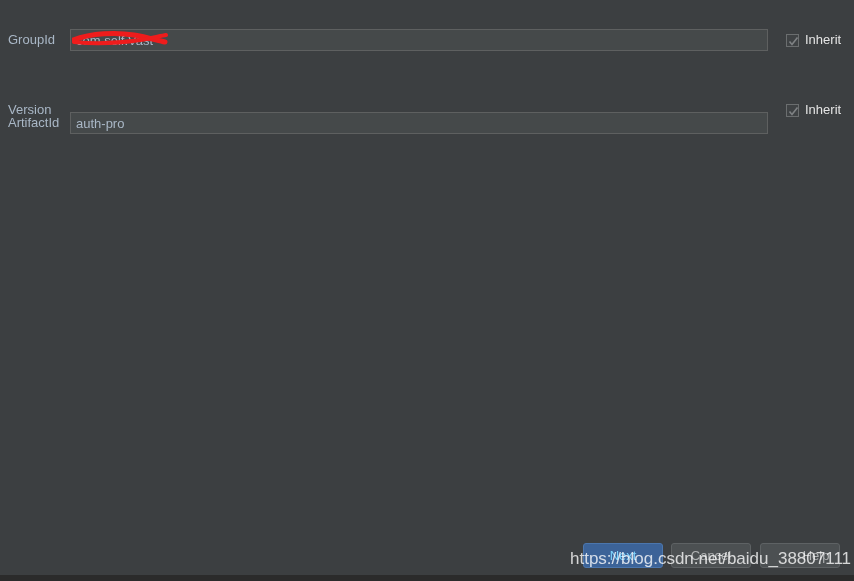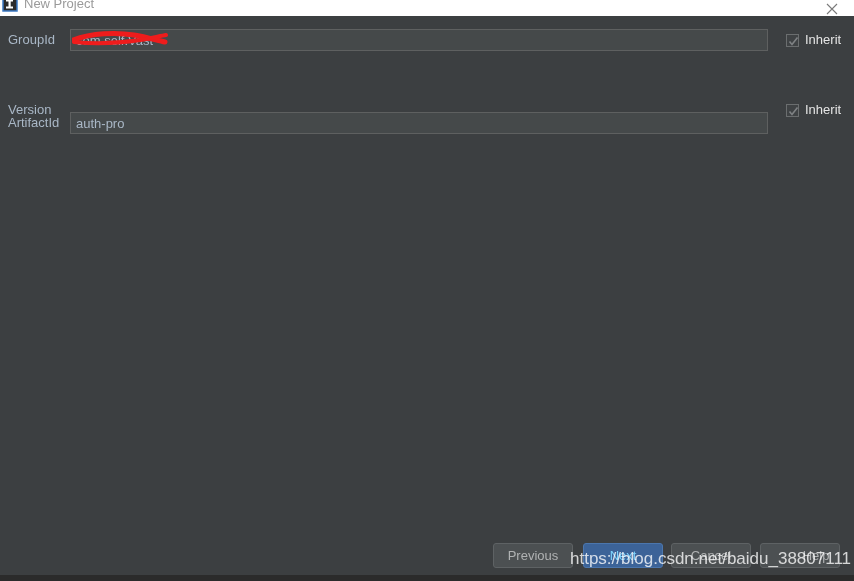--- a/index.html
+++ b/index.html
@@ -204,36 +204,20 @@
     white-space: nowrap;
     pointer-events: none;
     letter-spacing: 0px;
   }
 </style>
 </head>
 <body>
 
 <div id="window">
 
-  <div id="titlebar">
-    <span id="app-icon">
-      <svg width="16" height="16" viewBox="0 0 16 16">
-        <rect x="1" y="1" width="14" height="14" fill="#2b2b2b" stroke="#3d7ac4" stroke-width="1.5"></rect>
-        <rect x="4" y="3.5" width="7" height="2" fill="#ffffff"></rect>
-        <rect x="6.5" y="5" width="2.2" height="6" fill="#ffffff"></rect>
-        <rect x="4" y="10.5" width="7" height="2" fill="#ffffff"></rect>
-      </svg>
-    </span>
-    <span id="title-text">New Project</span>
-    <div id="close-button">
-      <svg width="12" height="29" viewBox="0 0 12 29">
-        <path d="M1 17 L11 27 M11 17 L1 27" stroke="#7a7a7a" stroke-width="1.1" fill="none"></path>
-      </svg>
-    </div>
-  </div>
 
   <div id="dialog-body">
 
     <div class="form-row" id="row-groupid">
       <span class="field-label">GroupId</span>
       <input class="text-input" type="text" id="groupid-input" value="com.self.Vast" style="">
       <svg id="groupid-redaction" viewBox="0 0 96 20" preserveAspectRatio="none">
         <path d="M1 10 C 20 3, 44 2, 62 5 C 74 7, 84 10, 93 12" stroke="#ee1c1c" stroke-width="5" fill="none" stroke-linecap="round"></path>
         <path d="M2 12 C 22 14, 48 13, 68 10 C 80 8, 88 6, 94 5" stroke="#ee1c1c" stroke-width="4" fill="none" stroke-linecap="round"></path>
       </svg>
@@ -258,21 +242,20 @@
         <span class="checkbox-box">
           <svg width="11" height="11" viewBox="0 0 11 11">
             <path d="M1.5 5.5 L4 8.5 L9.5 1.5" stroke="#7f8284" stroke-width="1.6" fill="none"></path>
           </svg>
         </span>
         <span class="inherit-label">Inherit</span>
       </div>
     </div>
 
     <div id="button-bar">
-      <button class="dialog-button" id="btn-previous">Previous</button>
       <button class="dialog-button" id="btn-next">Next</button>
       <button class="dialog-button" id="btn-cancel">Cancel</button>
       <button class="dialog-button" id="btn-help">Help</button>
     </div>
 
   </div>
 
   <div id="watermark">https://blog.csdn.net/baidu_38807111</div>
 
   <div id="bottom-strip"></div>

